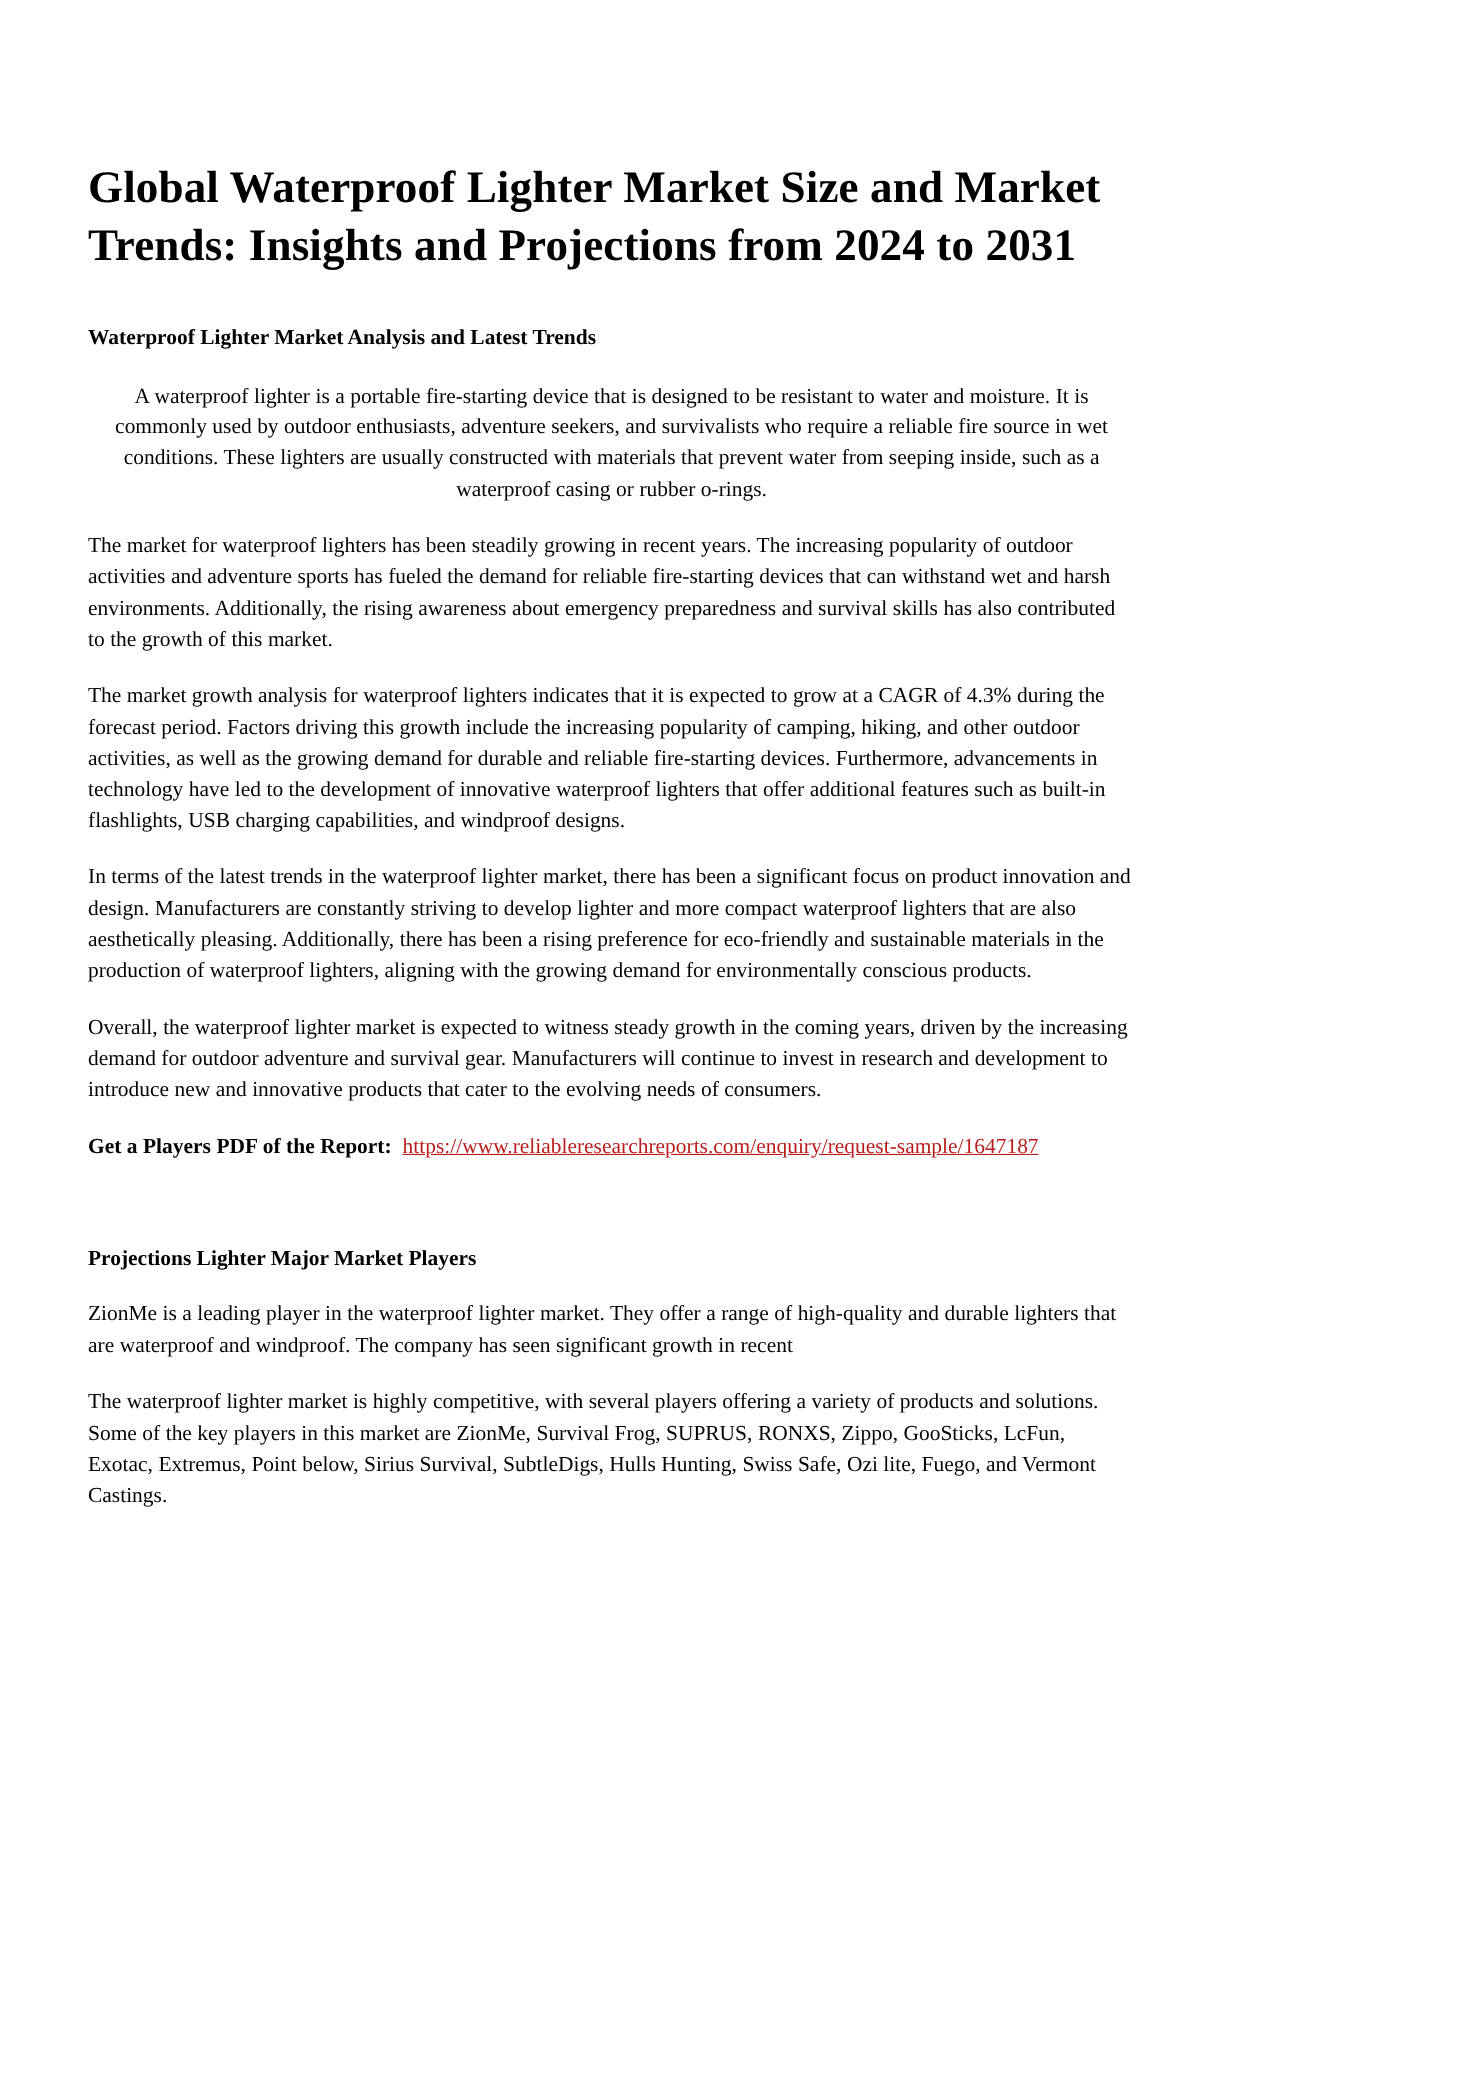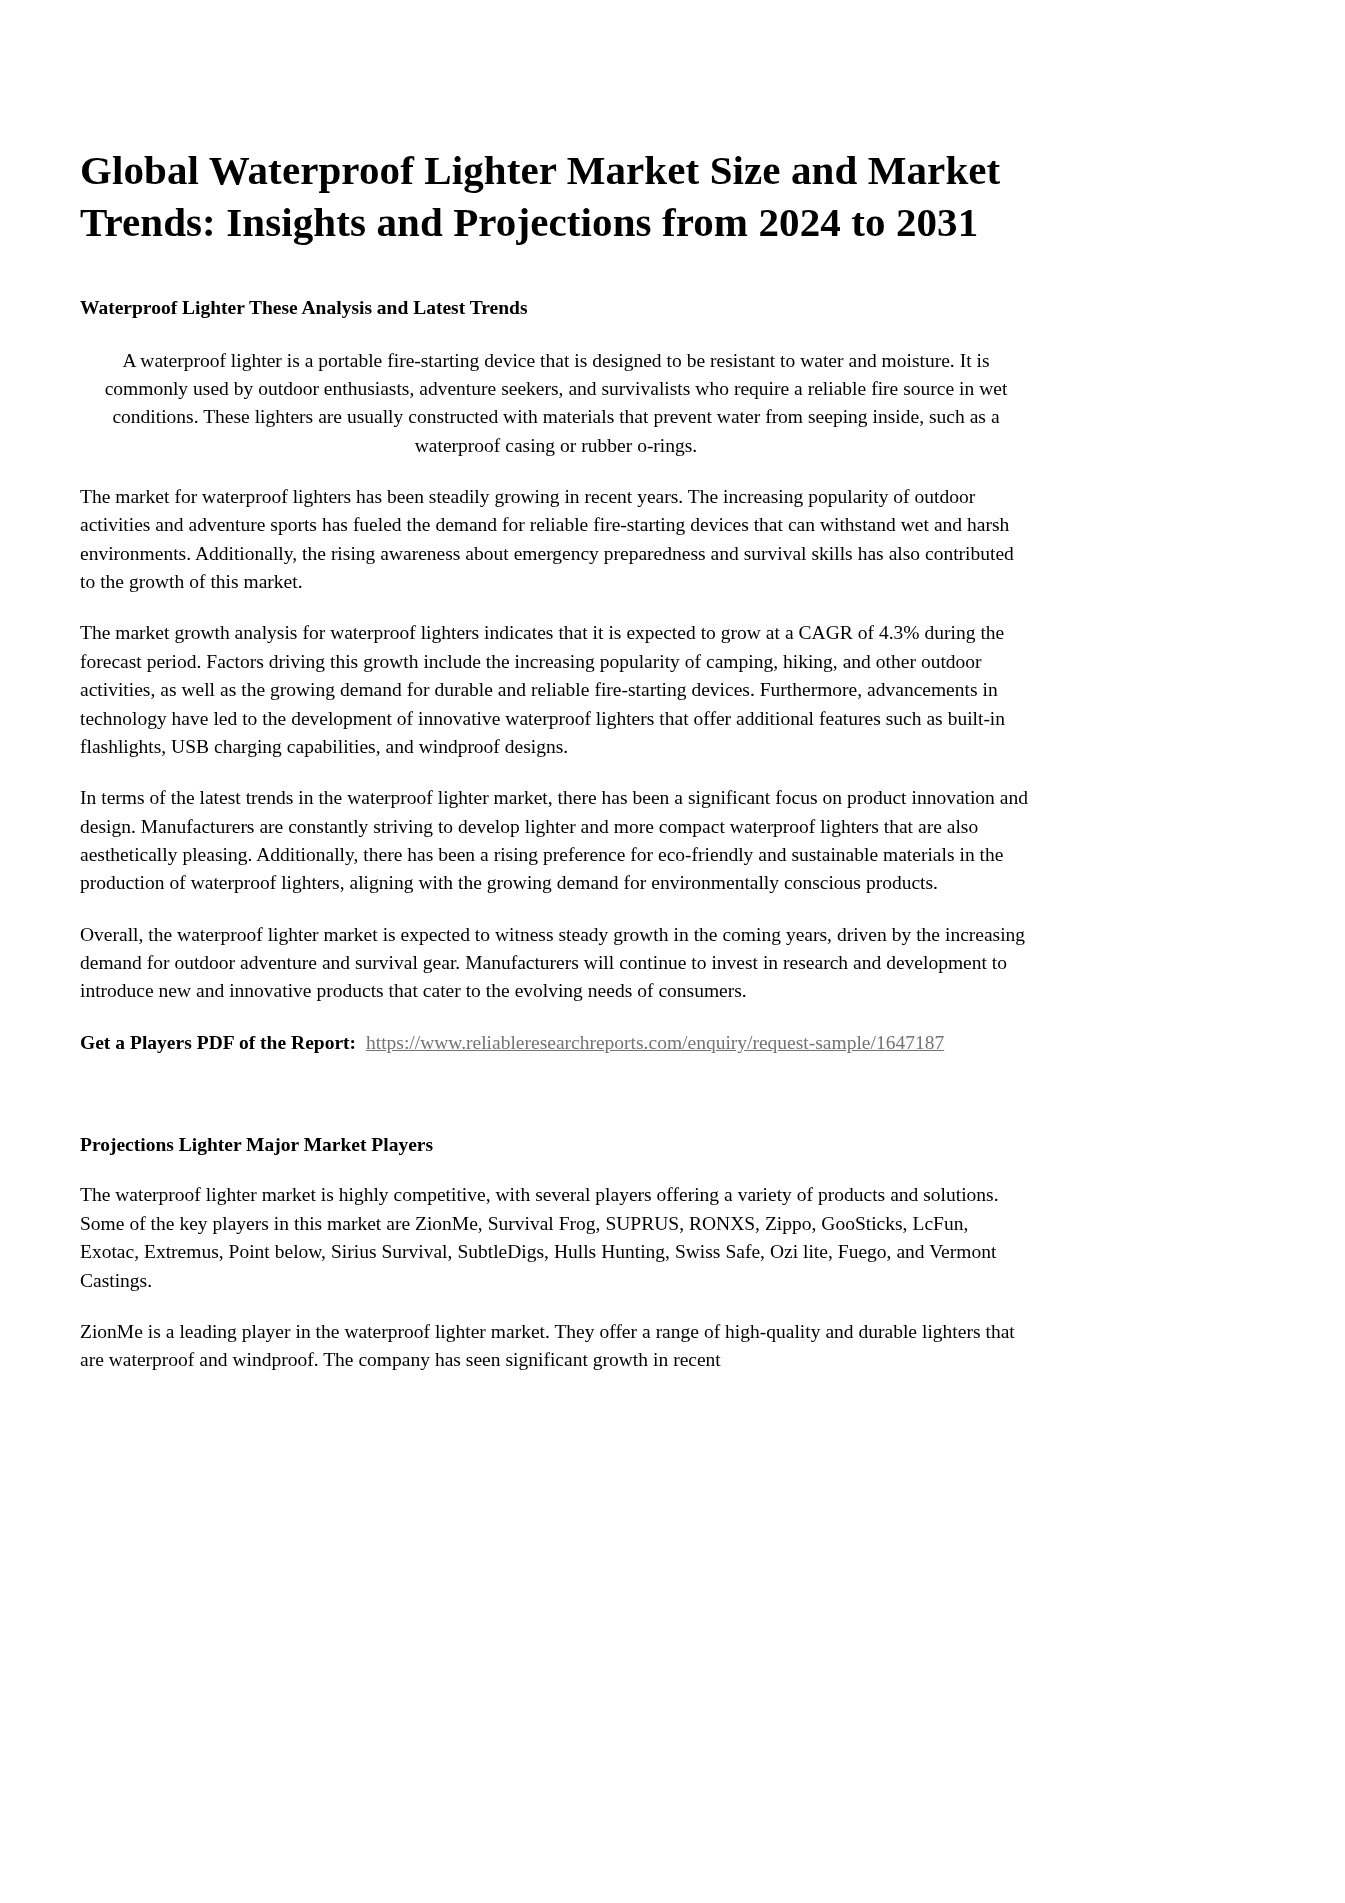--- a/index.html
+++ b/index.html
@@ -54,51 +54,51 @@
     padding-top: 23px;
     text-align: left;
     color: #000000;
     word-spacing: 0.1px;
   }
   p.body.first { padding-top: 25px; text-align: center; }
   .label-bold {
     font-weight: bold;
   }
   a.sample-link {
-    color: #737373;
+    color: #b91c1c;
     text-decoration: underline;
     font-weight: normal;
   }
   .link-para { padding-top: 26px; }
 </style>
 </head>
 <body>
 
 <div class="page">
   <div class="content">
 
     <h1 class="doc-title">Global Waterproof Lighter Market Size and Market Trends: Insights and Projections from 2024 to 2031</h1>
 
-    <h2 class="section-heading h-analysis">Waterproof Lighter These Analysis and Latest Trends</h2>
+    <h2 class="section-heading h-analysis">Waterproof Lighter Market Analysis and Latest Trends</h2>
 
     <p class="body first">A waterproof lighter is a portable fire-starting device that is designed to be resistant to water and moisture. It is commonly used by outdoor enthusiasts, adventure seekers, and survivalists who require a reliable fire source in wet conditions. These lighters are usually constructed with materials that prevent water from seeping inside, such as a waterproof casing or rubber o-rings.</p>
 
     <p class="body">The market for waterproof lighters has been steadily growing in recent years. The increasing popularity of outdoor activities and adventure sports has fueled the demand for reliable fire-starting devices that can withstand wet and harsh environments. Additionally, the rising awareness about emergency preparedness and survival skills has also contributed to the growth of this market.</p>
 
     <p class="body">The market growth analysis for waterproof lighters indicates that it is expected to grow at a CAGR of 4.3% during the forecast period. Factors driving this growth include the increasing popularity of camping, hiking, and other outdoor activities, as well as the growing demand for durable and reliable fire-starting devices. Furthermore, advancements in technology have led to the development of innovative waterproof lighters that offer additional features such as built-in flashlights, USB charging capabilities, and windproof designs.</p>
 
     <p class="body">In terms of the latest trends in the waterproof lighter market, there has been a significant focus on product innovation and design. Manufacturers are constantly striving to develop lighter and more compact waterproof lighters that are also aesthetically pleasing. Additionally, there has been a rising preference for eco-friendly and sustainable materials in the production of waterproof lighters, aligning with the growing demand for environmentally conscious products.</p>
 
     <p class="body">Overall, the waterproof lighter market is expected to witness steady growth in the coming years, driven by the increasing demand for outdoor adventure and survival gear. Manufacturers will continue to invest in research and development to introduce new and innovative products that cater to the evolving needs of consumers.</p>
 
     <p class="body link-para">
       <span class="label-bold">Get a Players PDF of the Report:</span>
       <span>&nbsp;</span><a class="sample-link" href="#">https://www.reliableresearchreports.com/enquiry/request-sample/1647187</a>
     </p>
 
     <h2 class="section-heading h-players">Projections Lighter Major Market Players</h2>
 
+    <p class="body">ZionMe is a leading player in the waterproof lighter market. They offer a range of high-quality and durable lighters that are waterproof and windproof. The company has seen significant growth in recent</p>
+
     <p class="body">The waterproof lighter market is highly competitive, with several players offering a variety of products and solutions. Some of the key players in this market are ZionMe, Survival Frog, SUPRUS, RONXS, Zippo, GooSticks, LcFun, Exotac, Extremus, Point below, Sirius Survival, SubtleDigs, Hulls Hunting, Swiss Safe, Ozi lite, Fuego, and Vermont Castings.</p>
-
-    <p class="body">ZionMe is a leading player in the waterproof lighter market. They offer a range of high-quality and durable lighters that are waterproof and windproof. The company has seen significant growth in recent</p>
 
   </div>
 </div>
 
 </body></html>

